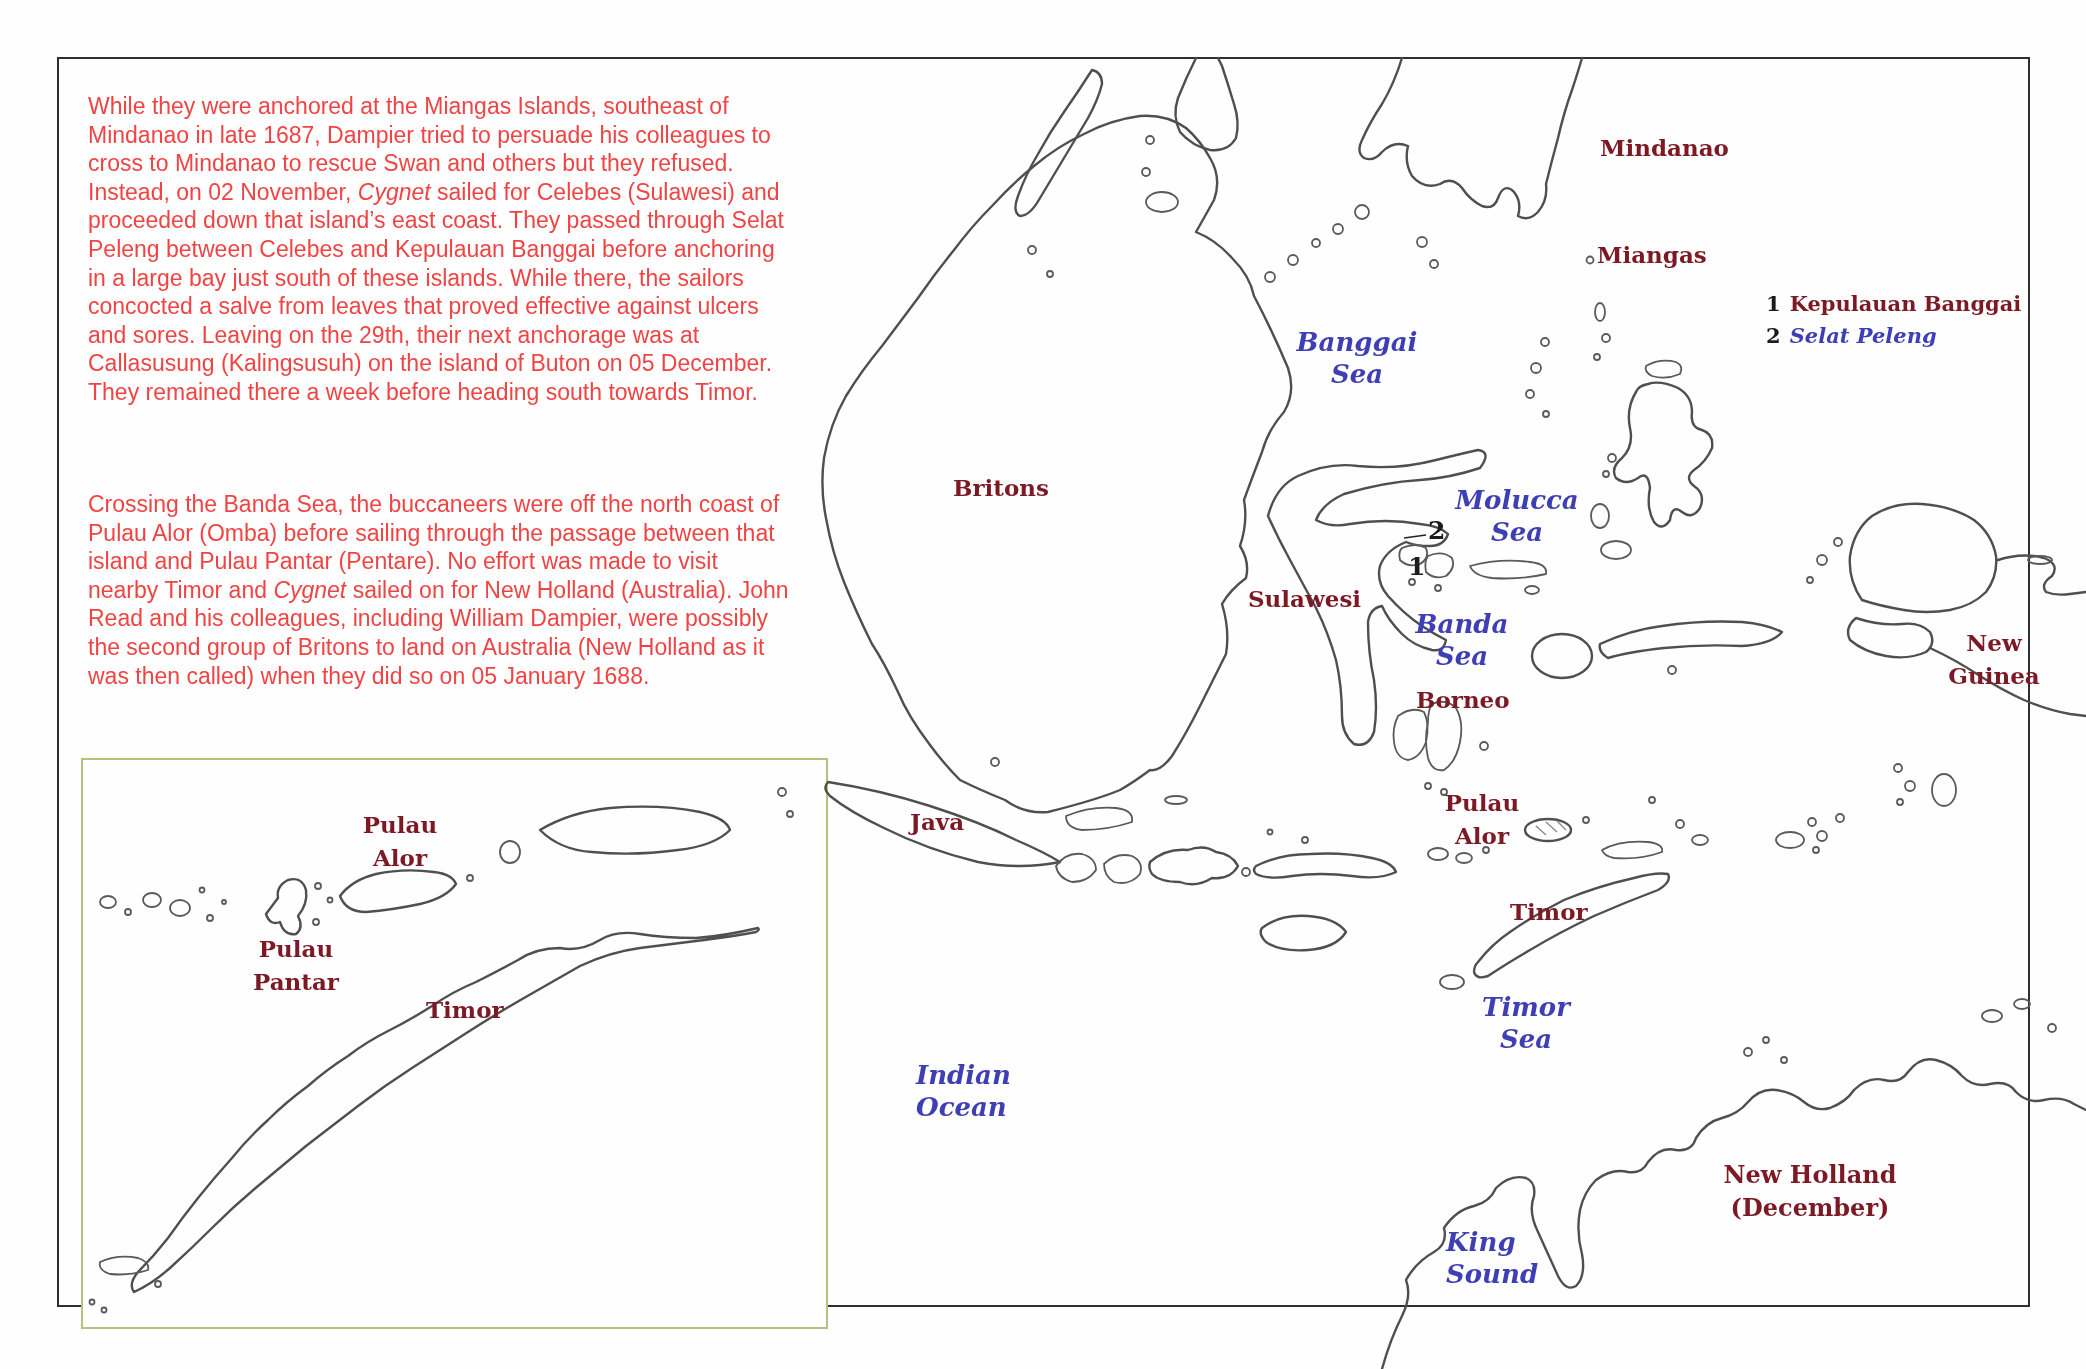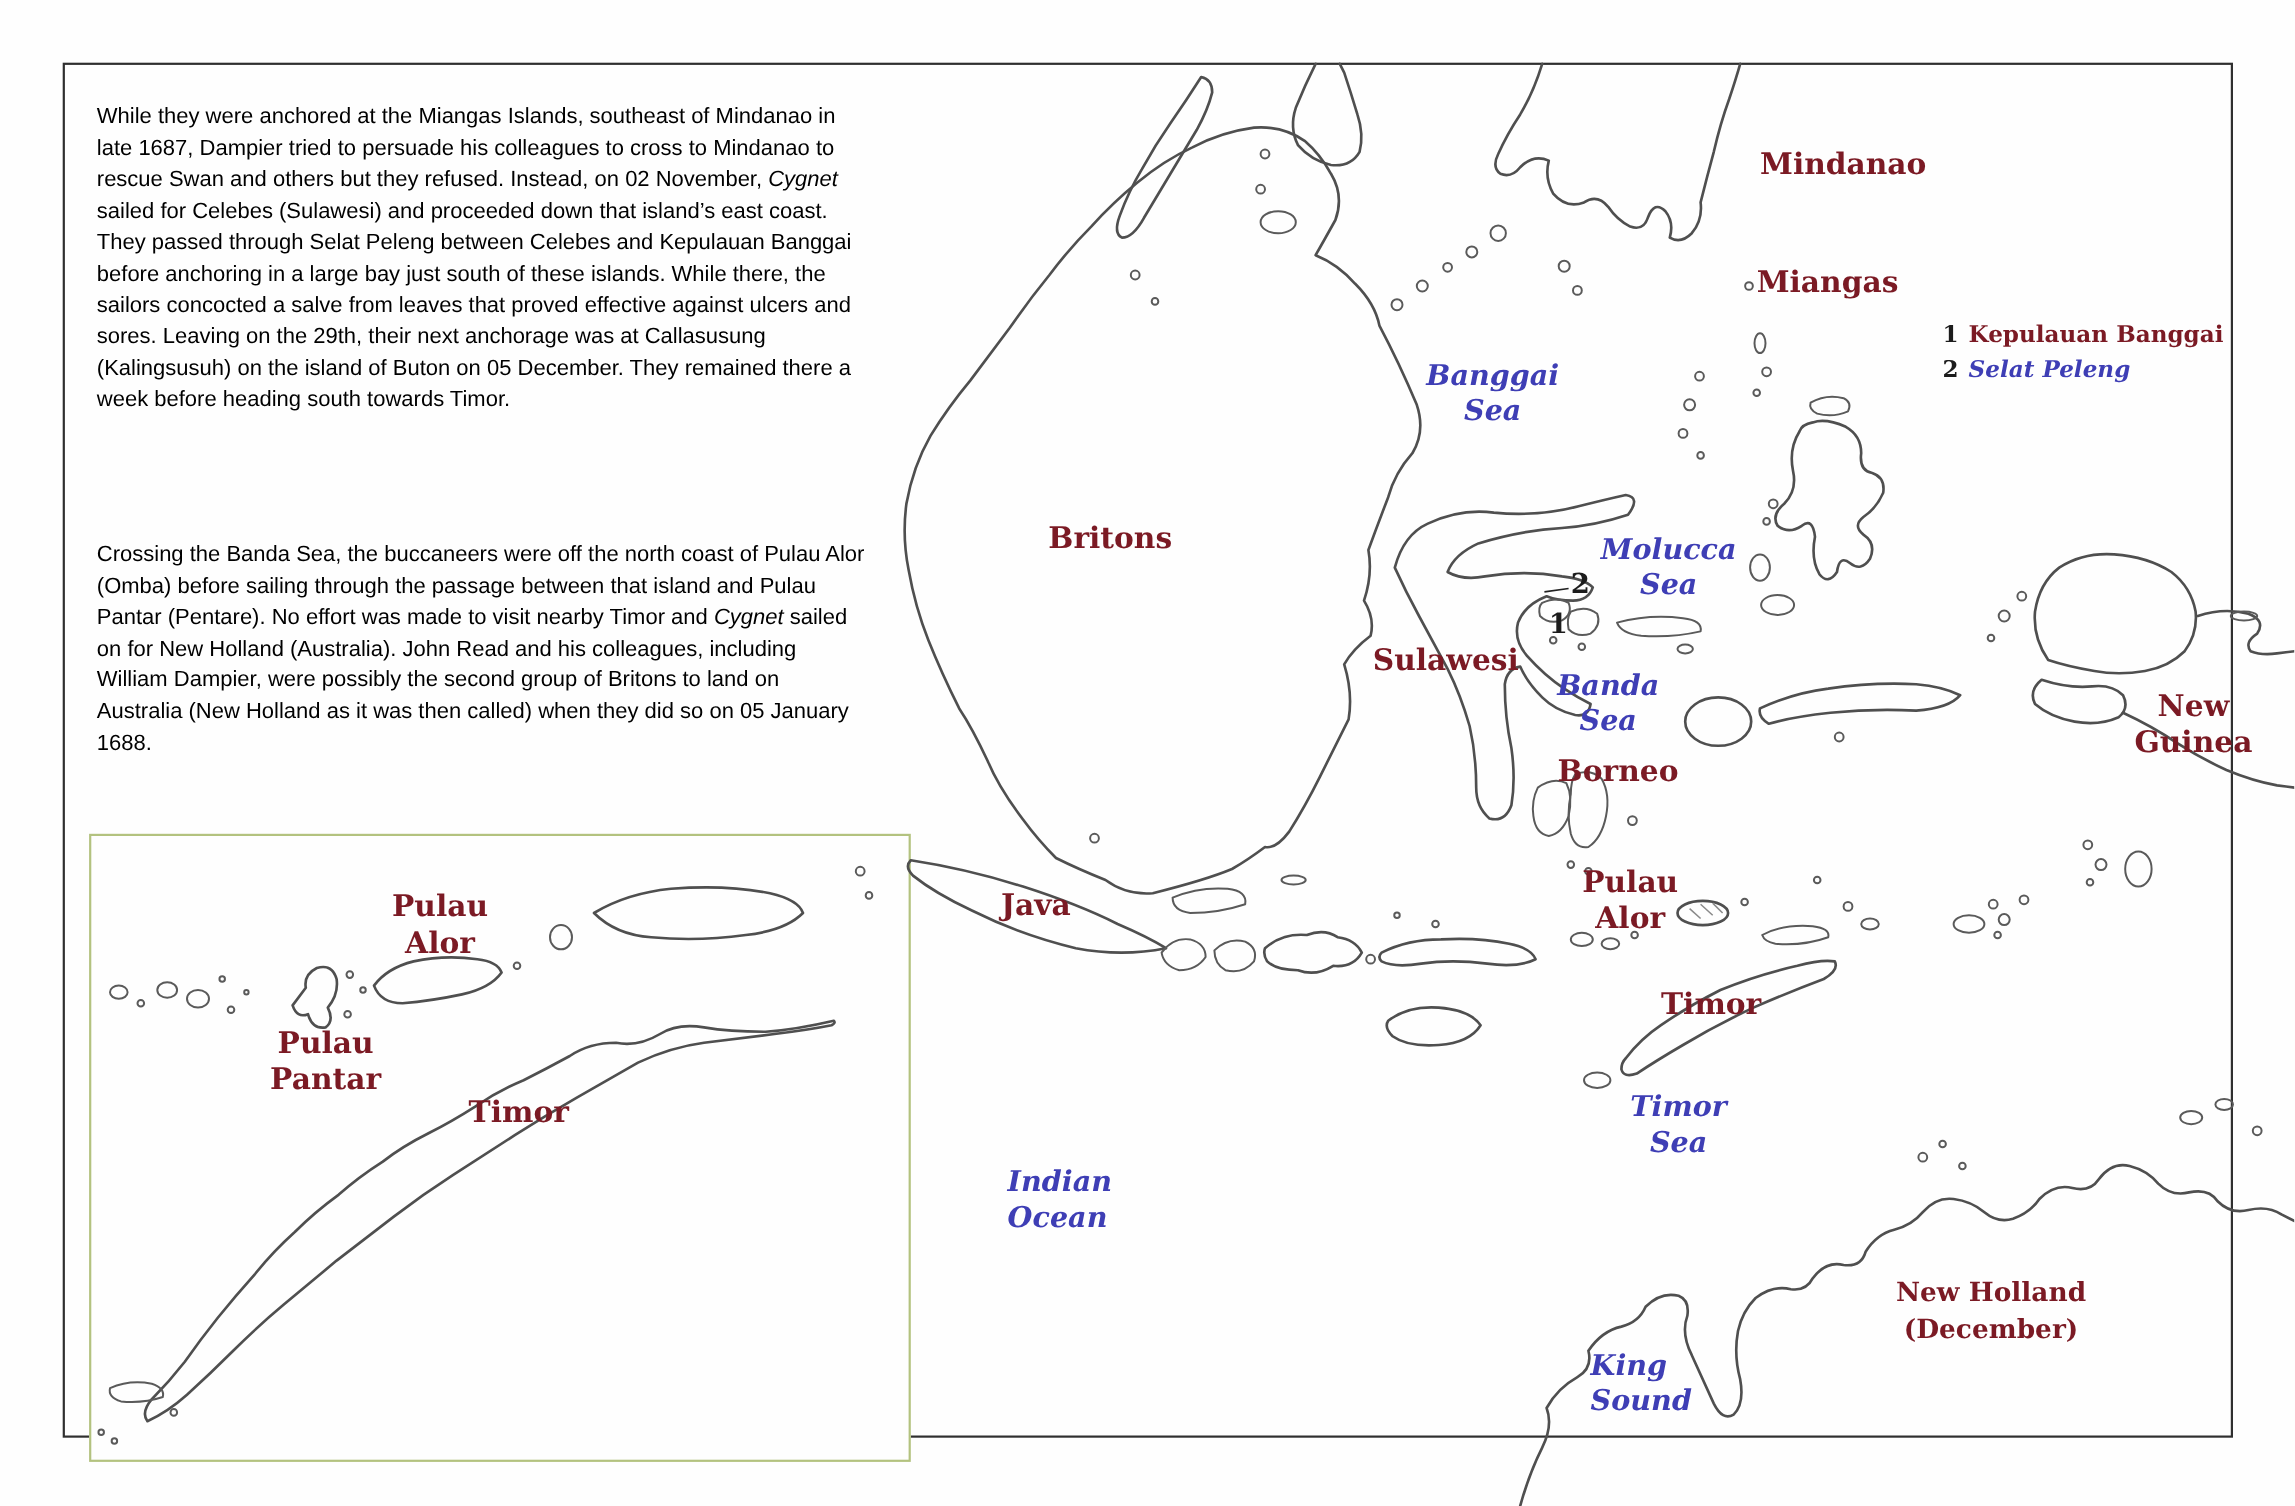--- a/index.html
+++ b/index.html
@@ -5,24 +5,24 @@
   html,body{margin:0;padding:0;background:#fdfdfd;}
   #canvas{position:relative;width:2086px;height:1369px;background:#fefefe;overflow:hidden;
           font-family:"Liberation Sans",sans-serif;}
   #frame{position:absolute;left:57px;top:57px;width:1969px;height:1246px;border:2px solid #2f2f2f;}
   #inset-box{position:absolute;left:81px;top:758px;width:743px;height:567px;border:2px solid #b3c27f;background:#fefefe;}
   #coastsvg{position:absolute;left:0;top:0;}
   .coast{fill:none;stroke:#4f4f4f;stroke-width:2.4;stroke-linejoin:round;stroke-linecap:round;}
   .coast-thin{fill:none;stroke:#5a5a5a;stroke-width:1.8;stroke-linejoin:round;stroke-linecap:round;}
   .hatch{stroke:#8a8a8a;stroke-width:1.4;}
   .leader{stroke:#222;stroke-width:1.6;}
-  .para{position:absolute;left:88px;width:702px;color:#000000;font-size:20px;line-height:28.6px;}
+  .para{position:absolute;left:88px;width:702px;color:#ef4444;font-size:23px;line-height:28.6px;}
   .para i{font-style:italic;}
   .land{position:absolute;font-family:"DejaVu Serif","Liberation Serif",serif;font-weight:700;
-        color:#7b1a24;font-size:27px;white-space:nowrap;}
+        color:#7b1a24;font-size:23px;white-space:nowrap;}
   .land.center{transform:translateX(-50%);text-align:center;line-height:33px;}
   .sea{position:absolute;font-family:"DejaVu Serif","Liberation Serif",serif;font-style:italic;font-weight:700;
        color:#3e3eb5;font-size:26px;white-space:nowrap;line-height:32px;}
   .sea.center{transform:translateX(-50%);text-align:center;}
   .legend{position:absolute;left:1766px;top:288px;font-family:"DejaVu Serif","Liberation Serif",serif;
           font-size:21px;line-height:31px;white-space:nowrap;}
   .legend .num{color:#1c1c1c;font-weight:700;margin-right:9px;}
   .legend .lname1{color:#7b1a24;font-weight:700;}
   .legend .lname2{color:#3e3eb5;font-weight:700;font-style:italic;}
   .mapnum{position:absolute;font-family:"DejaVu Serif","Liberation Serif",serif;font-weight:700;

